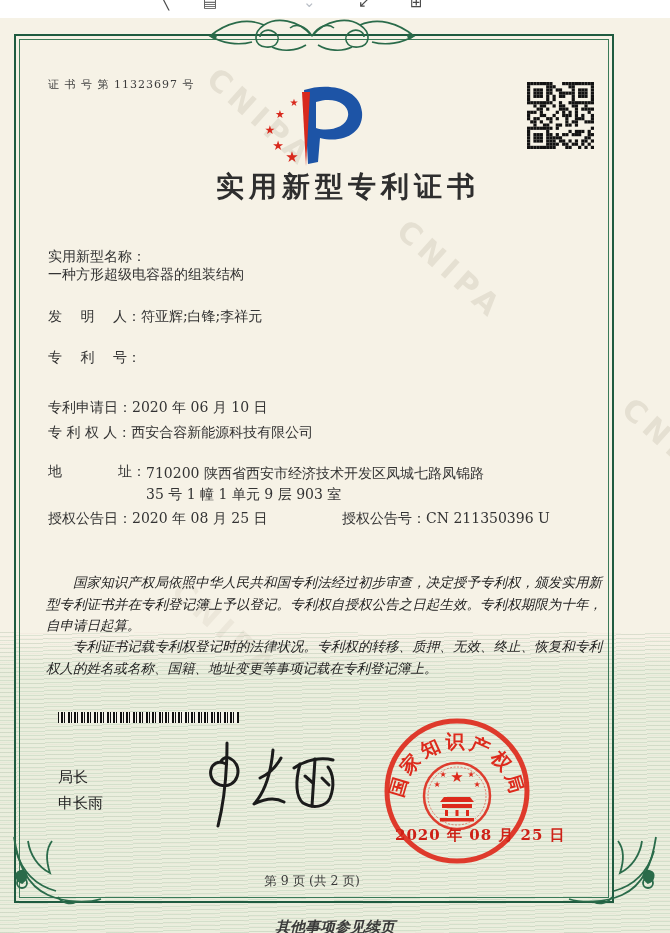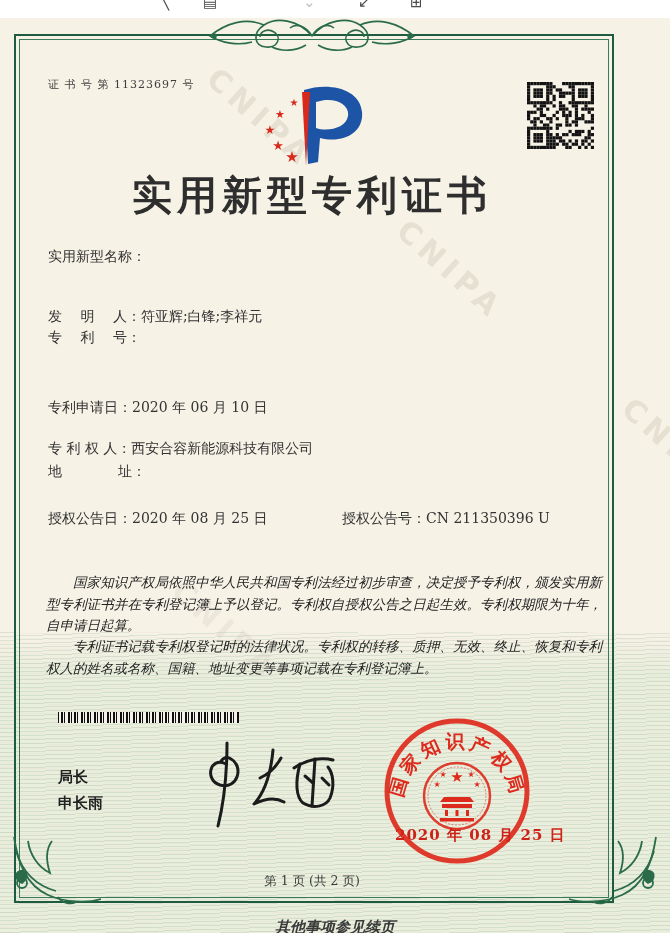--- a/index.html
+++ b/index.html
@@ -23,38 +23,38 @@
   .frame-inner{position:absolute;left:3px;top:3px;right:3px;bottom:3px;border:1px solid #3a7a58;}
   
   .orn{position:absolute;z-index:5;}
   
   .wm{position:absolute;font-family:"DejaVu Sans","Liberation Sans",sans-serif;font-weight:bold;
       font-size:30px;letter-spacing:6px;color:rgba(140,128,104,0.16);transform:rotate(42deg);z-index:1;}
   
   .certno{position:absolute;left:48px;top:77px;font-size:11px;letter-spacing:1px;color:#3c3c3c;z-index:2;}
   .qr{position:absolute;left:527px;top:82px;width:67px;height:67px;z-index:2;}
   .logo{position:absolute;left:258px;top:84px;z-index:2;}
-  .title{position:absolute;left:0;top:168px;width:624px;text-align:center;font-size:40px;font-weight:bold;
-         letter-spacing:5px;color:#2e2e2e;z-index:2;}
+  .title{position:absolute;left:0;top:168px;width:624px;text-align:center;font-size:28px;font-weight:bold;
+         letter-spacing:5px;color:#2e2e2e;z-index:2;padding-left:36px;}
   
   .frow{position:absolute;left:48px;font-size:14px;color:#333;z-index:2;display:flex;}
   .flabel{white-space:pre;}
   .fvalue{white-space:pre-wrap;}
   .addr-val{display:inline-block;width:352px;line-height:21px;vertical-align:top;}
   .pair2{position:absolute;left:282px;top:0;display:flex;margin-left:12px;}
   
   .para{position:absolute;left:46px;width:556px;font-size:13.5px;line-height:21.5px;color:#222;
         font-style:italic;text-indent:2em;z-index:2;text-align:justify;margin-top:30px;}
   
   .barcode{position:absolute;left:58px;top:712px;width:181px;height:11px;z-index:3;
      background:repeating-linear-gradient(90deg,#101010 0 1px,#f4f2ea 1px 3px,#101010 3px 5px,#f4f2ea 5px 6px,
         #101010 6px 7px,#f4f2ea 7px 10px,#101010 10px 12px,#f4f2ea 12px 13px);}
-  .director-title{position:absolute;left:58px;top:768px;font-size:15px;font-weight:bold;color:#222;z-index:3;
+  .director-title{position:absolute;left:58px;top:768px;font-size:15px;font-weight:normal;color:#222;z-index:3;
       font-family:"DejaVu Sans","Liberation Sans",sans-serif;}
-  .director-name{position:absolute;left:58px;top:794px;font-size:15px;font-weight:bold;color:#222;z-index:3;
+  .director-name{position:absolute;left:58px;top:794px;font-size:15px;font-weight:normal;color:#222;z-index:3;
       font-family:"DejaVu Sans","Liberation Sans",sans-serif;}
   .signature{position:absolute;left:196px;top:738px;z-index:3;}
   .seal{position:absolute;left:382px;top:716px;z-index:4;}
   .seal-date{position:absolute;left:395px;top:826px;font-size:15px;font-weight:bold;color:#ce2117;
       letter-spacing:1px;z-index:5;}
   .pageinfo{position:absolute;left:0;top:873px;width:624px;text-align:center;font-size:12.5px;color:#3a3a3a;z-index:3;}
   .contnote{position:absolute;left:0;top:918px;width:670px;text-align:center;font-size:15px;font-weight:bold;
       color:#3a3a3a;z-index:3;font-style:italic;}
 </style>
 </head>
@@ -372,38 +372,40 @@
       <text x="12" y="50" font-size="12">★</text>
       <text x="20" y="66" font-size="13">★</text>
       <text x="34" y="78" font-size="15">★</text>
     </g>
   </svg>
 
   <div class="title">实用新型专利证书</div>
 
   <div class="frow" style="top:248px;flex-direction:column;">
     <span class="flabel">实用新型名称：</span>
+    <span class="fvalue">一种方形超级电容器的组装结构</span>
   </div>
   <div class="frow" style="top:308px;">
     <span class="flabel">发　 明　 人：</span>
     <span class="fvalue">符亚辉;白锋;李祥元</span>
   </div>
-  <div class="frow" style="top:329px;gap:40px;">
+  <div class="frow" style="top:349px;gap:40px;">
     <span class="flabel">专　 利　 号：</span>
   </div>
   <div class="frow" style="top:399px;">
     <span class="flabel">专利申请日：</span>
     <span class="fvalue">2020 年 06 月 10 日</span>
   </div>
-  <div class="frow" style="top:440px;">
+  <div class="frow" style="top:424px;">
     <span class="flabel">专 利 权 人：</span>
     <span class="fvalue">西安合容新能源科技有限公司</span>
   </div>
   <div class="frow" style="top:463px;">
     <span class="flabel">地　　　　址：</span>
+    <span class="fvalue addr-val">710200 陕西省西安市经济技术开发区凤城七路凤锦路 35 号 1 幢 1 单元 9 层 903 室</span>
   </div>
   <div class="frow" style="top:510px;width:560px;">
     <span class="flabel">授权公告日：</span>
     <span class="fvalue">2020 年 08 月 25 日</span>
     <span class="pair2">
       <span class="flabel">授权公告号：</span>
       <span class="fvalue">CN 211350396 U</span>
     </span>
   </div>
 
@@ -452,17 +454,17 @@
         <rect x="60" y="88" width="30" height="4"></rect>
         <rect x="63" y="94" width="3" height="6"></rect>
         <rect x="73.5" y="94" width="3" height="6"></rect>
         <rect x="84" y="94" width="3" height="6"></rect>
         <rect x="58" y="102" width="34" height="3.5"></rect>
       </g>
     </g>
   </svg>
   <div class="seal-date">2020 年 08 月 25 日</div>
 
-  <div class="pageinfo">第 1 页 (共 2 页)</div>
+  <div class="pageinfo">第 9 页 (共 2 页)</div>
 
   <div class="contnote">其他事项参见续页</div>
 
 </div>
 
 </body></html>

